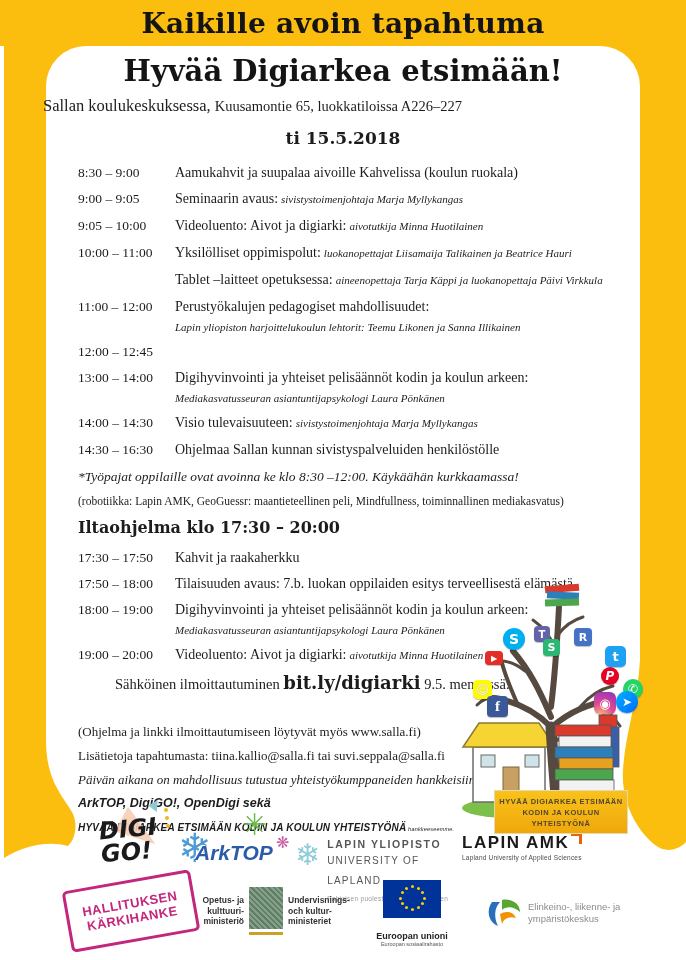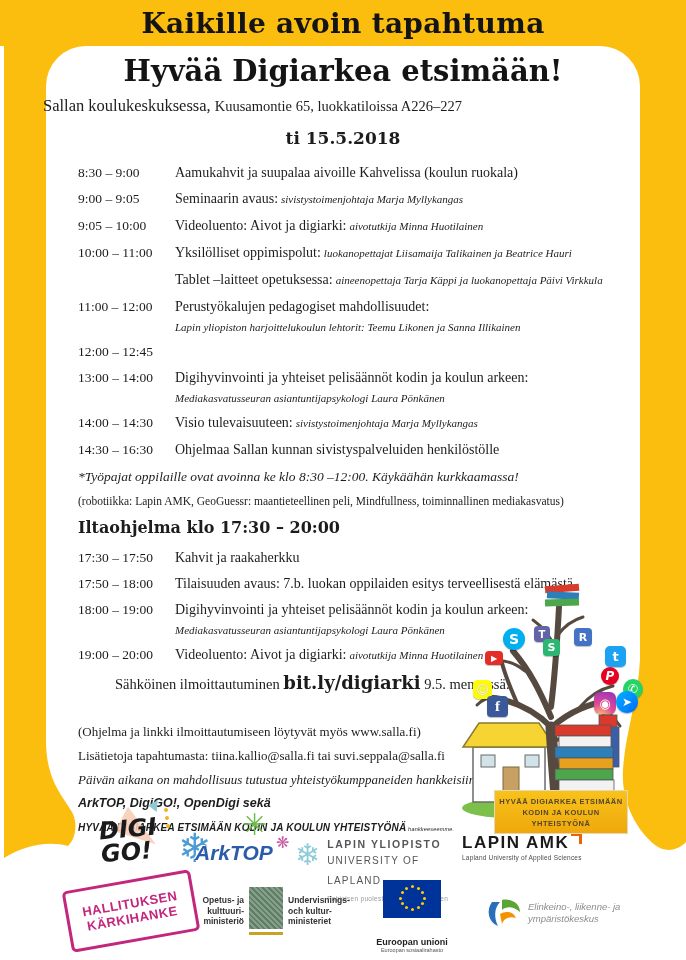--- a/index.html
+++ b/index.html
@@ -129,25 +129,25 @@
     background-image:repeating-linear-gradient(45deg,rgba(255,255,255,.25) 0 2px,transparent 2px 4px);}
   .okm .okm-gold{width:34px;height:3px;background:#C9A227;margin-top:3px;}
   .okm .okm-sv{width:62px;text-align:left;font-weight:bold;}
   .eu{left:372px;top:880px;width:80px;height:60px;font-family:"Liberation Sans",sans-serif;}
   .eu .eu-flag{position:relative;width:58px;height:38px;background:#003399;margin:0 auto;}
   .eu .eu-stars{position:absolute;left:28px;top:5px;width:3px;height:3px;border-radius:50%;
     background:#FFCC00;
     box-shadow:6px 2px #FFCC00,10px 6px #FFCC00,12px 12px #FFCC00,10px 17px #FFCC00,
       6px 21px #FFCC00,0 23px #FFCC00,-6px 21px #FFCC00,-10px 17px #FFCC00,
       -12px 12px #FFCC00,-10px 6px #FFCC00,-6px 2px #FFCC00;}
-  .eu .eu-l1{font-size:9px;font-weight:bold;color:#222;text-align:center;margin-top:19px;}
+  .eu .eu-l1{font-size:9px;font-weight:bold;color:#222;text-align:center;margin-top:13px;}
   .eu .eu-l2{font-size:5.5px;color:#555;text-align:center;}
   .ely{left:484px;top:888px;width:160px;height:50px;display:flex;align-items:center;}
   .ely .ely-text{font-family:"Liberation Sans",sans-serif;font-size:9.5px;line-height:12px;
-    color:#8C8C8C;margin-left:6px;font-style:italic;}
+    color:#8C8C8C;margin-left:6px;}
 </style>
 </head>
 <body>
 
 <div class="page">
 
   <svg class="frame-svg" width="686" height="960" viewBox="0 0 686 960">
     <g fill="#FBBD0E">
       <rect x="0" y="0" width="686" height="46"></rect>
       <path d="M46,86 A40,40 0 0 1 86,46 L46,46 Z"></path>

